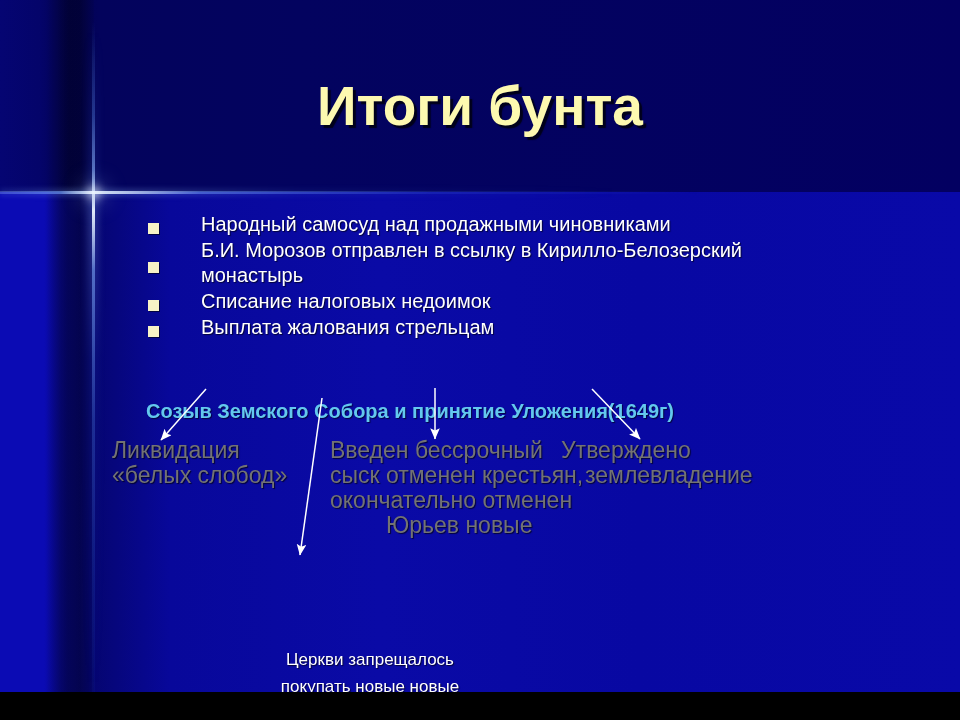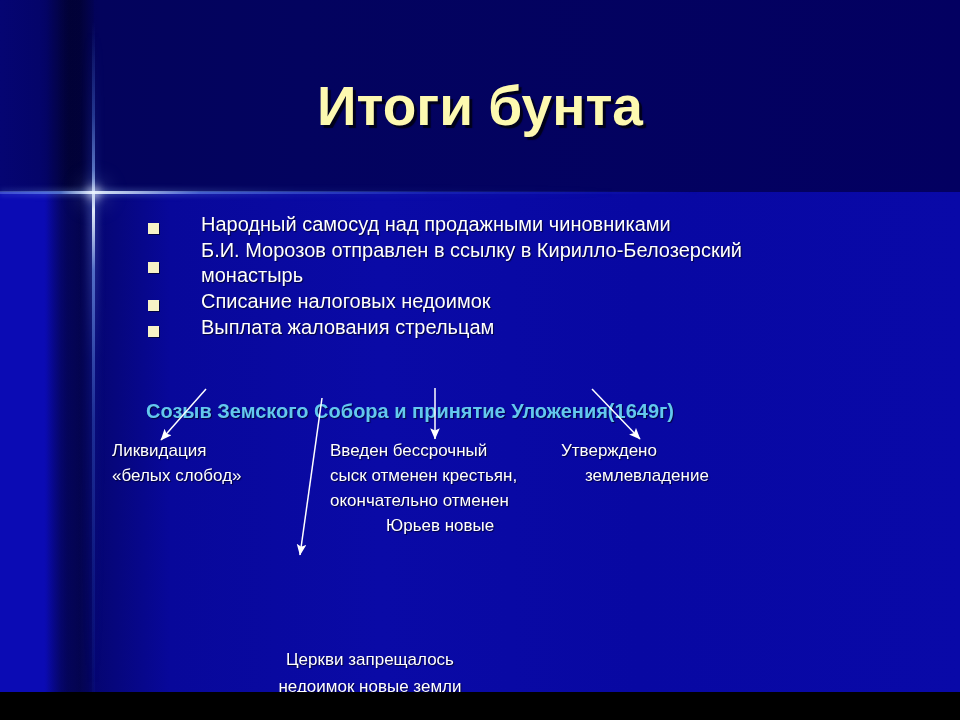--- a/index.html
+++ b/index.html
@@ -199,23 +199,23 @@
   
   .arrows {
     position: absolute;
     inset: 0;
     pointer-events: none;
   }
 
   
   .col {
     position: absolute;
-    font-size: 17px;
+    font-size: 23px;
     line-height: 25px;
-    color: #ffffff;
+    color: #737373;
     text-shadow: 1px 1px 1px rgba(0,0,0,0.65);
     white-space: nowrap;
   }
   .col-left   { left: 112px; top: 438px; }
   .col-mid    { left: 330px; top: 438px; }
   .col-right  { left: 561px; top: 438px; }
   .ind-1 { padding-left: 0px; }
   .ind-2 { padding-left: 24px; }
   .ind-3 { padding-left: 56px; }
 
@@ -302,16 +302,16 @@
     <div class="ind-3">Юрьев новые</div>
   </div>
 
   <div class="col col-right">
     <div class="ind-1">Утверждено</div>
     <div class="ind-2">землевладение</div>
   </div>
 
   <div class="bottom-block">
     <div>Церкви запрещалось</div>
-    <div>недоимок новые земли</div>
+    <div>покупать новые новые</div>
   </div>
 
 </div>
 
 </body></html>

